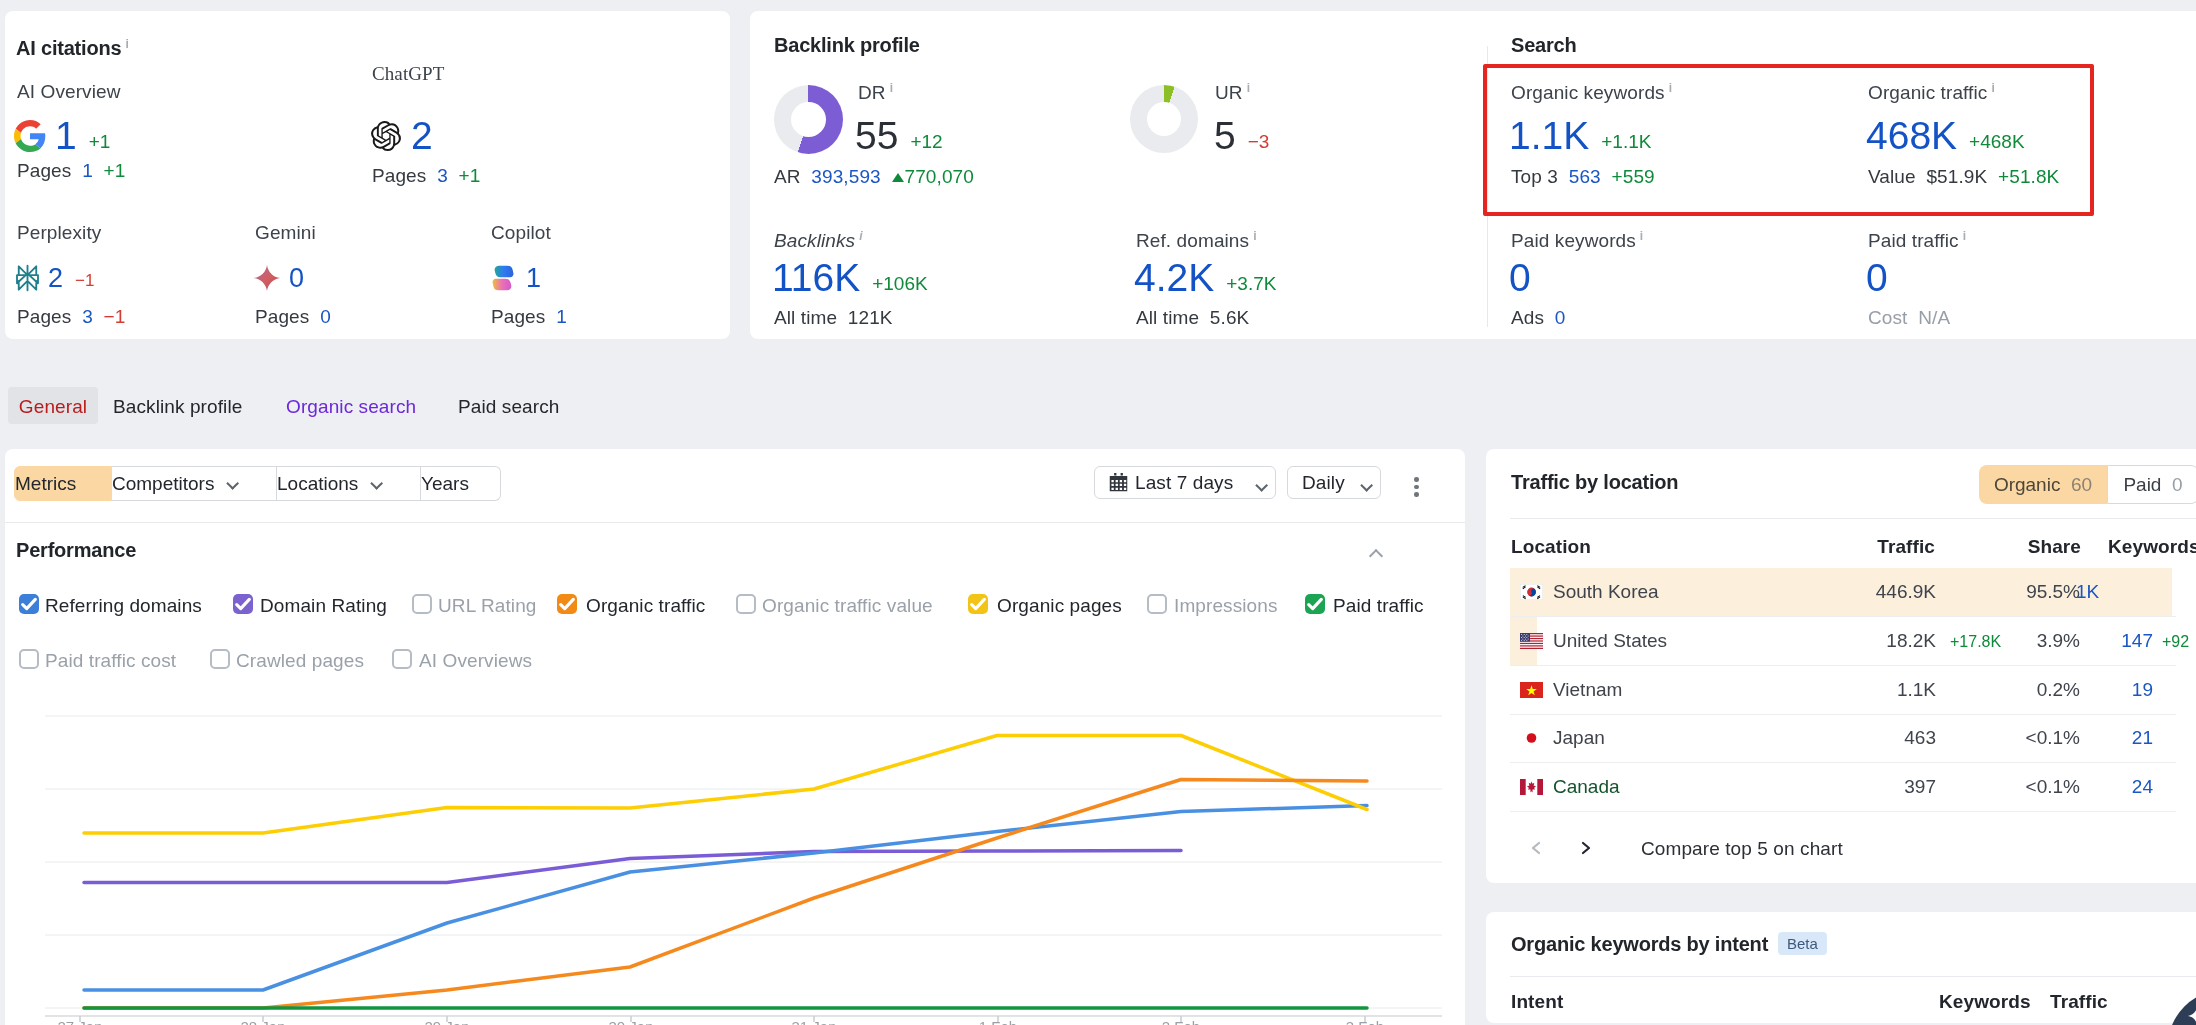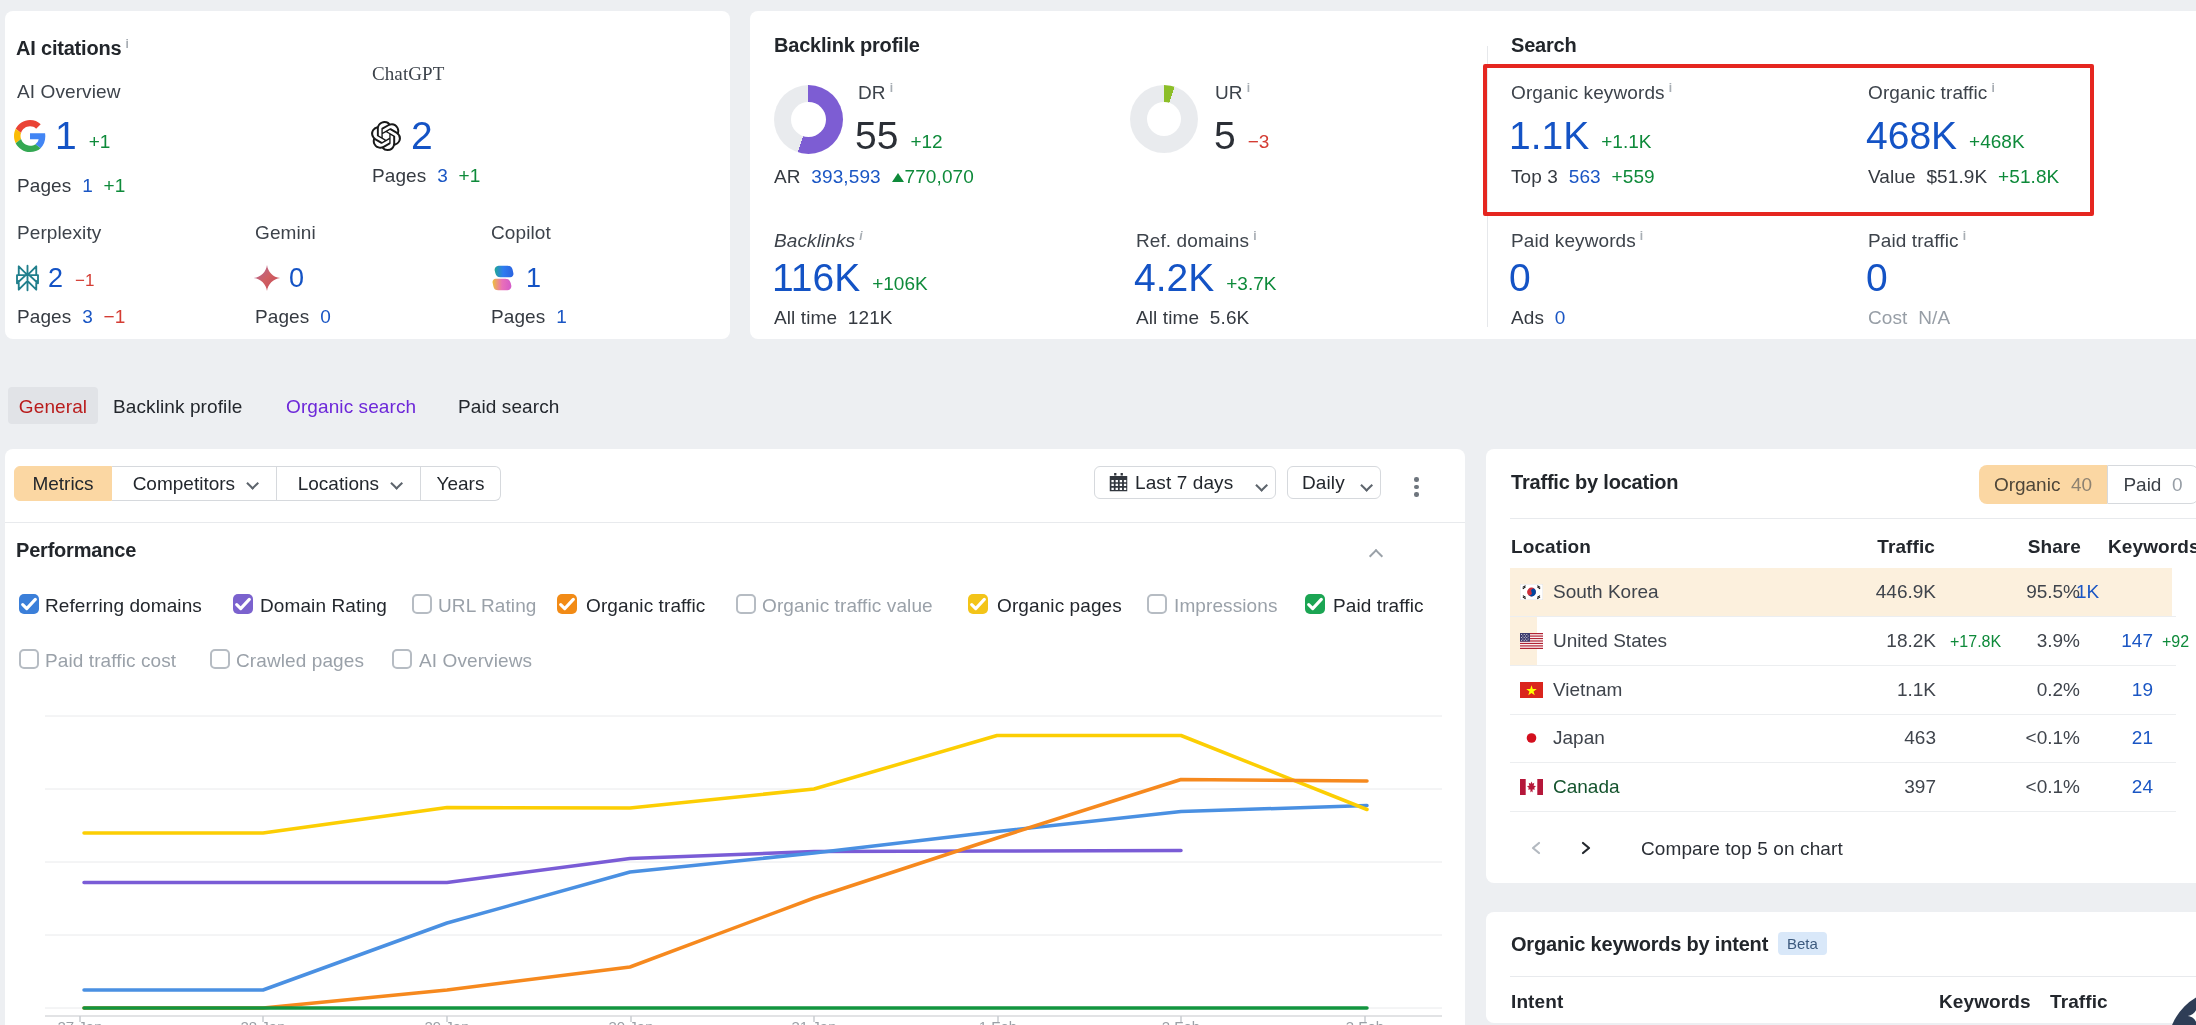--- a/index.html
+++ b/index.html
@@ -44,21 +44,21 @@
         <svg width="32" height="32" viewBox="0 0 48 48">
           <path fill="#EA4335" d="M24 9.5c3.54 0 6.71 1.22 9.21 3.6l6.85-6.85C35.9 2.38 30.47 0 24 0 14.62 0 6.51 5.38 2.56 13.22l7.98 6.19C12.43 13.72 17.74 9.5 24 9.5z"></path>
           <path fill="#4285F4" d="M46.98 24.55c0-1.57-.15-3.09-.38-4.55H24v9.02h12.94c-.58 2.96-2.26 5.48-4.78 7.18l7.73 6c4.51-4.18 7.09-10.36 7.09-17.65z"></path>
           <path fill="#FBBC05" d="M10.53 28.59c-.48-1.45-.76-2.99-.76-4.59s.27-3.14.76-4.59l-7.98-6.19C.92 16.46 0 20.12 0 24c0 3.88.92 7.54 2.56 10.78l7.97-6.19z"></path>
           <path fill="#34A853" d="M24 48c6.48 0 11.93-2.13 15.89-5.81l-7.73-6c-2.15 1.45-4.92 2.3-8.16 2.3-6.26 0-11.57-4.22-13.47-9.91l-7.98 6.19C6.51 42.62 14.62 48 24 48z"></path>
         </svg>
       </span>
     <span class="num">1</span>
       <span class="dlt grn">+1</span>
   </div>
-  <div class="abs d18" style="left:12px; top:164px;">Pages&nbsp; <span class="blu">1</span>&nbsp; <span class="grn">+1</span></div>
+  <div class="abs d18" style="left:12px; top:149px;">Pages&nbsp; <span class="blu">1</span>&nbsp; <span class="grn">+1</span></div>
 
   <div class="abs lbl" style="left:367px; top:52px;font-family:Liberation Serif, serif;">ChatGPT</div>
   <div class="val" style="left:366px; top:105px;">
     <span class="ic" style="margin-right:10px;">
         <svg width="30" height="30" viewBox="0 0 24 24">
           <path fill="#191a1a" d="M22.282 9.821a5.985 5.985 0 0 0-.516-4.91 6.046 6.046 0 0 0-6.51-2.9A6.065 6.065 0 0 0 4.981 4.18a5.985 5.985 0 0 0-3.998 2.9 6.046 6.046 0 0 0 .743 7.097 5.98 5.98 0 0 0 .51 4.911 6.051 6.051 0 0 0 6.515 2.9A5.985 5.985 0 0 0 13.26 24a6.056 6.056 0 0 0 5.772-4.206 5.99 5.99 0 0 0 3.997-2.9 6.056 6.056 0 0 0-.747-7.073zM13.26 22.43a4.476 4.476 0 0 1-2.876-1.04l.141-.081 4.779-2.758a.795.795 0 0 0 .392-.681v-6.737l2.02 1.168a.071.071 0 0 1 .038.052v5.583a4.504 4.504 0 0 1-4.494 4.494zM3.6 18.304a4.47 4.47 0 0 1-.535-3.014l.142.085 4.783 2.759a.771.771 0 0 0 .78 0l5.843-3.369v2.332a.08.08 0 0 1-.033.062L9.74 19.95a4.5 4.5 0 0 1-6.14-1.646zM2.34 7.896a4.485 4.485 0 0 1 2.366-1.973V11.6a.766.766 0 0 0 .388.676l5.815 3.355-2.02 1.168a.076.076 0 0 1-.071 0l-4.83-2.786A4.504 4.504 0 0 1 2.34 7.872zm16.597 3.855l-5.833-3.387L15.119 7.2a.076.076 0 0 1 .071 0l4.83 2.791a4.494 4.494 0 0 1-.676 8.105v-5.678a.79.79 0 0 0-.407-.667zm2.01-3.023l-.141-.085-4.774-2.782a.776.776 0 0 0-.785 0L9.409 9.23V6.897a.066.066 0 0 1 .028-.061l4.83-2.787a4.5 4.5 0 0 1 6.68 4.66zm-12.64 4.135l-2.02-1.164a.08.08 0 0 1-.038-.057V6.075a4.5 4.5 0 0 1 7.375-3.453l-.142.08L8.704 5.46a.795.795 0 0 0-.393.681zm1.097-2.365l2.602-1.5 2.607 1.5v2.999l-2.597 1.5-2.607-1.5z"></path>
         </svg>
       </span>
     <span class="num">2</span>
   </div>
@@ -187,21 +187,21 @@
 </div>
 
 <div class="abs" style="left:8px; top:387px; width:90px; height:37px; background:#e1e3e7; border-radius:4px;"></div>
 <div class="abs d18" style="left:0px; top:396px; width:106px; text-align:center; color:#b91c1c;">General</div>
 <div class="abs d18" style="left:113px; top:396px; color:#23272d;">Backlink profile</div>
 <div class="abs d18" style="left:286px; top:396px; color:#6d28d9;">Organic search</div>
 <div class="abs d18" style="left:458px; top:396px; color:#23272d;">Paid search</div>
 
 <div class="card" style="left:5px; top:449px; width:1460px; height:576px; border-radius:8px 8px 0 0;">
 
-  <div class="abs" style="left:9px; top:17px; height:35px; display:flex; font-size:19px; color:#23272d; text-align:center; white-space:nowrap;">
+  <div class="abs" style="left:9px; top:17px; height:35px; display:flex; font-size:19px; color:#23272d; text-align:left; white-space:nowrap;">
     <div style="background:#fbd7a3; border:1px solid #fbd7a3; border-radius:6px 0 0 6px; width:98px; padding-top:6px;">Metrics</div>
     <div style="border:1px solid #d6d9dd; border-left:none; width:165px; padding-top:6px;">Competitors <span class="chev-d"></span></div>
     <div style="border:1px solid #d6d9dd; border-left:none; width:144px; padding-top:6px;">Locations <span class="chev-d"></span></div>
     <div style="border:1px solid #d6d9dd; border-left:none; border-radius:0 6px 6px 0; width:80px; padding-top:6px;">Years</div>
   </div>
   <div class="abs" style="left:1089px; top:17px; width:182px; height:33px; border:1px solid #d6d9dd; border-radius:6px;"></div>
   <div class="abs" style="left:1103px; top:23px; width:21px; height:21px;">
     <svg width="21" height="21" viewBox="0 0 24 24" fill="#32373e">
         <path d="M7 1h2.6v3H7zM14.4 1H17v3h-2.6zM2 4.5h20V22H2z"></path>
         <path fill="#fff" d="M4.6 10h2.6v2.4H4.6zM9.2 10h2.6v2.4H9.2zM13.8 10h2.6v2.4h-2.6zM18.4 10H21v2.4h-2.6zM4.6 14.3h2.6v2.4H4.6zM9.2 14.3h2.6v2.4H9.2zM13.8 14.3h2.6v2.4h-2.6zM18.4 14.3H21v2.4h-2.6zM4.6 18.6h2.6V21H4.6zM9.2 18.6h2.6V21H9.2zM13.8 18.6h2.6V21h-2.6zM18.4 18.6H21V21h-2.6z" transform="translate(-.8 -1.2) scale(1.03)"></path>
@@ -301,21 +301,21 @@
       <polyline points="79,173 258,173 442,147.5 625,148 809,129 992,75.5 1176,75.5 1362,149.5" stroke="#fcce03" stroke-width="3.5" stroke-linecap="round" stroke-linejoin="round"></polyline>
       <polyline points="79,348 258,348 442,330 625,307 809,238 992,178 1176,119.5 1362,121" stroke="#f6891e" stroke-width="3.5" stroke-linecap="round" stroke-linejoin="round"></polyline>
       <polyline points="79,348 1362,348" stroke="#12953f" stroke-width="3.5" stroke-linecap="round"></polyline>
     </svg>
   </div>
 </div>
 
 <div class="card" style="left:1486px; top:449px; width:710px; height:434px; border-radius:8px 0 0 8px;">
   <div class="abs ttl" style="left:25px; top:22px;">Traffic by location</div>
   <div class="abs" style="left:493px; top:16px; height:39px; display:flex; font-size:19px; white-space:nowrap;">
-    <div style="background:#fbd7a3; border-radius:8px 0 0 8px; padding-top:9px; width:128px; text-align:center; color:#4e4639;">Organic&nbsp; <span style="color:#8d8271;">40</span></div>
+    <div style="background:#fbd7a3; border-radius:8px 0 0 8px; padding-top:9px; width:128px; text-align:center; color:#4e4639;">Organic&nbsp; <span style="color:#8d8271;">60</span></div>
     <div style="border:1px solid #d6d9dd; border-radius:0 8px 8px 0; padding-top:8px; width:92px; text-align:center; color:#3b4047;">Paid&nbsp; <span class="gry">0</span></div>
   </div>
   <div class="abs" style="left:24px; top:69px; width:686px; height:1px; background:#e8eaed;"></div>
   <div class="abs d18" style="left:25px; top:87px; font-weight:bold; color:#23272d;">Location</div>
   <div class="abs d18" style="left:340px; top:87px; width:109px; text-align:right; font-weight:bold; color:#23272d;">Traffic</div>
   <div class="abs d18" style="left:490px; top:87px; width:105px; text-align:right; font-weight:bold; color:#23272d;">Share</div>
   <div class="abs d18" style="left:622px; top:87px; font-weight:bold; color:#23272d;">Keywords</div>
 
   <div class="abs" style="left:24px; top:119px; width:662px; height:48px; background:#fcf0dd;"></div>
   <div class="abs" style="left:24px; top:167px; width:27px; height:49px; background:#fcf0dd;"></div>

